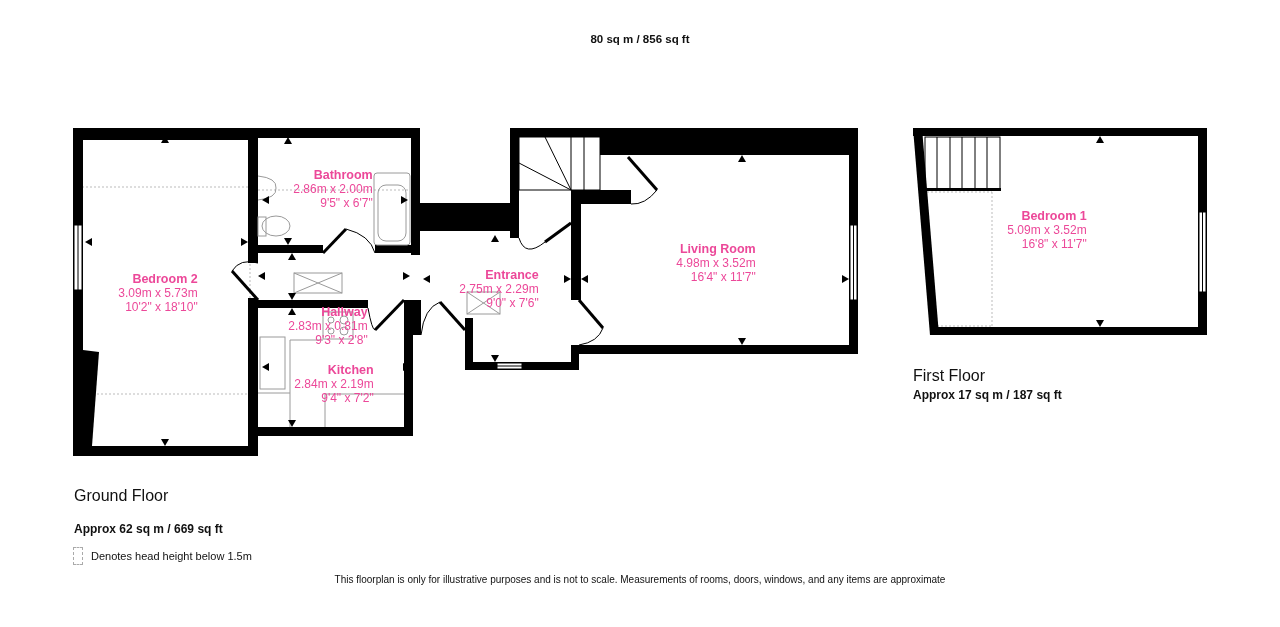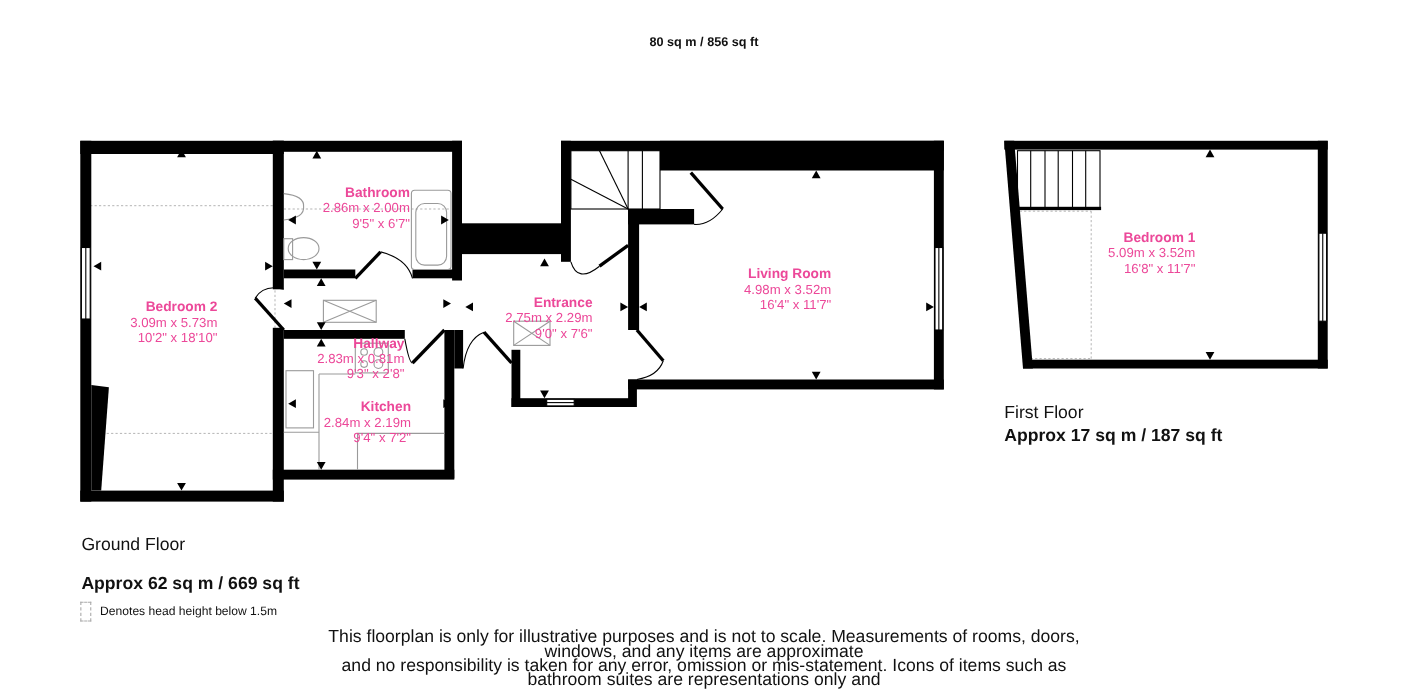--- a/index.html
+++ b/index.html
@@ -4,22 +4,22 @@
 <style>
   html, body { margin: 0; padding: 0; background: #ffffff; }
   body { width: 1280px; height: 627px; position: relative; overflow: hidden; font-family: "Liberation Sans", sans-serif; color: #111; }
   .abs { position: absolute; }
   .center { text-align: center; }
   .bold { font-weight: bold; }
   #plan { position: absolute; left: 0; top: 0; }
   .room-label { position: absolute; text-align: right; font-size: 12px; line-height: 14px; color: #ec4899; white-space: nowrap; transform: translateX(-50%); }
   .room-label .name { font-weight: bold; font-size: 12.5px; }
   .floor-title { font-size: 16px; }
-  .floor-area { font-size: 16px; font-weight: bold; }
-  .disclaimer { font-size: 16px; line-height: 13px; color: #111; }
+  .floor-area { font-size: 12px; font-weight: bold; }
+  .disclaimer { font-size: 10px; line-height: 13px; color: #111; }
   .legend-swatch { width: 8px; height: 16px; border: 1px dashed #aaa; display: inline-block; }
 </style>
 </head>
 <body>
 
 <div class="abs center bold" style="left:490px; top:33px; width:300px; font-size:11.5px; line-height:13px;">
   <div>80 sq m / 856 sq ft</div>
 </div>
 
 <svg id="plan" width="1280" height="627" viewBox="0 0 1280 627">
@@ -242,14 +242,13 @@
   <div class="floor-area" style="margin-top:3px;">Approx 17 sq m / 187 sq ft</div>
 </div>
 
 <div class="abs" style="left:73px; top:547px; display:flex; align-items:center; gap:8px; font-size:11px;">
   <span class="legend-swatch"></span>
   <span>Denotes head height below 1.5m</span>
 </div>
 
 <div class="abs center disclaimer" style="left:290px; top:573px; width:700px;">
   <div>This floorplan is only for illustrative purposes and is not to scale. Measurements of rooms, doors, windows, and any items are approximate</div>
-  <div>and no responsibility is taken for any error, omission or mis-statement. Icons of items such as bathroom suites are representations only and</div>
 </div>
 
 </body></html>

